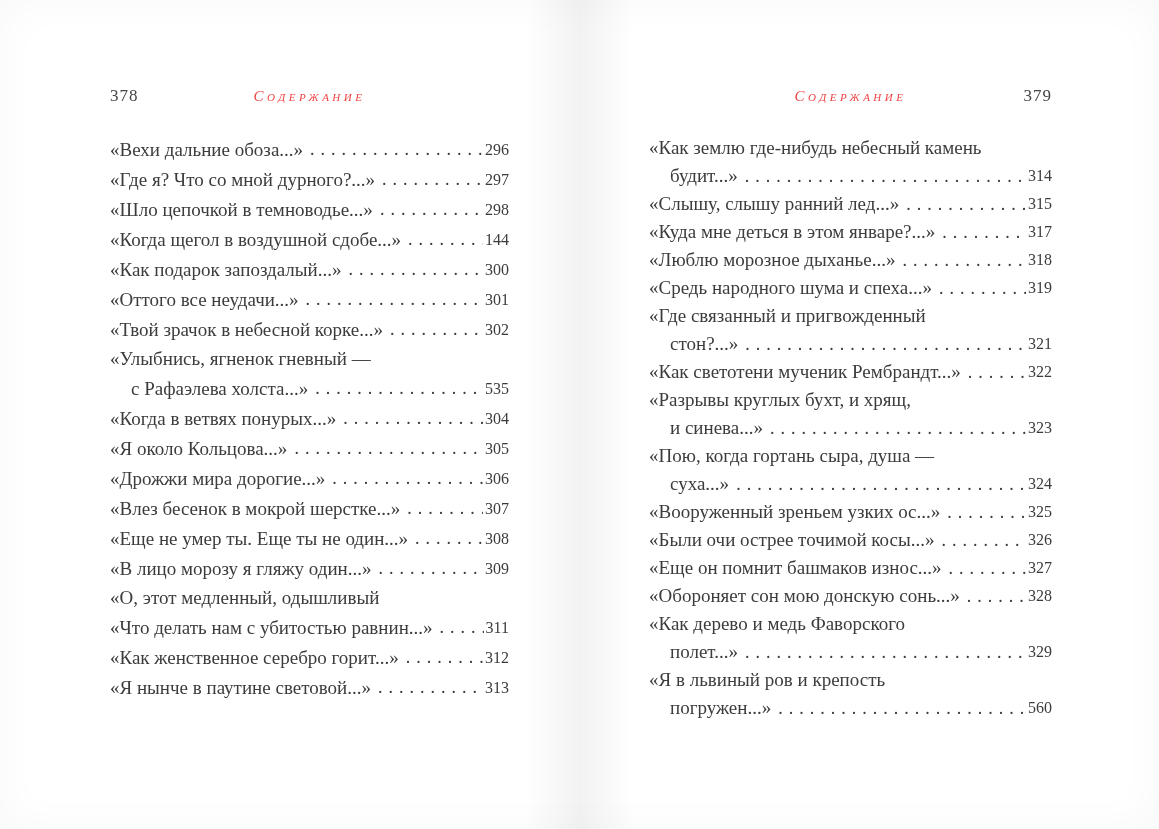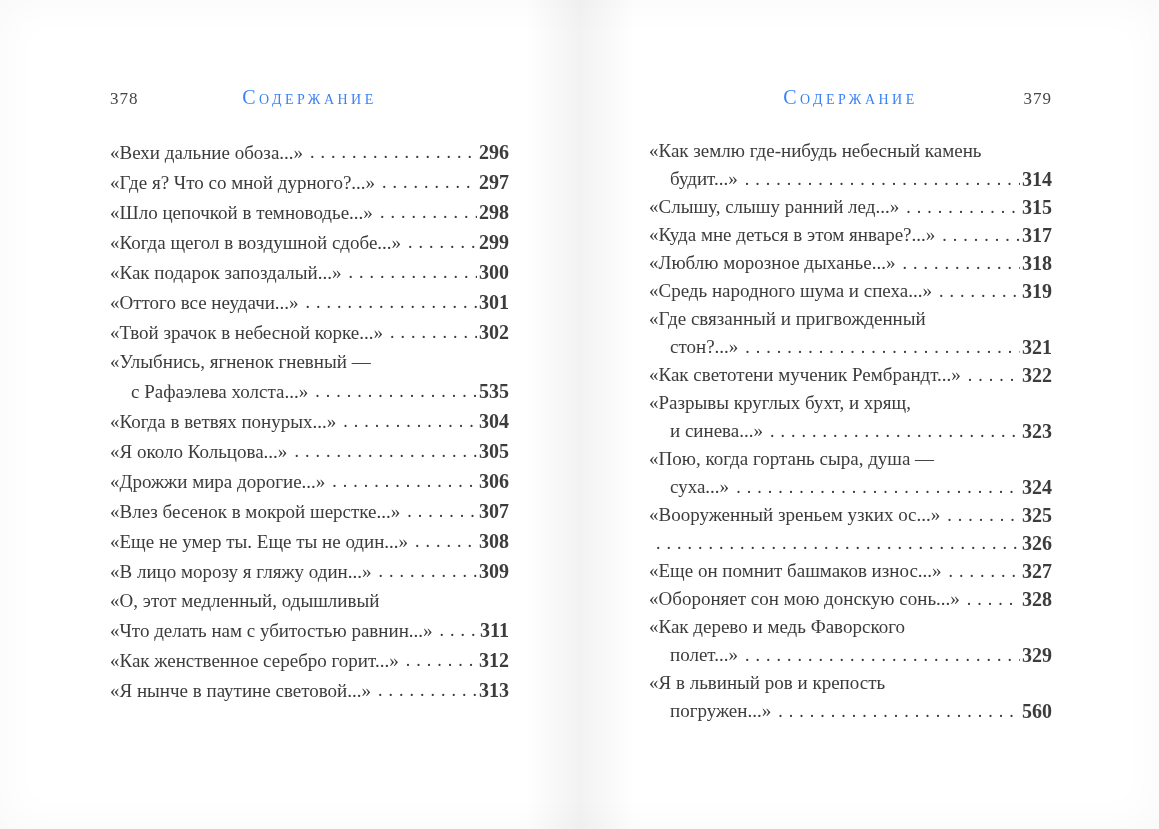--- a/index.html
+++ b/index.html
@@ -36,22 +36,23 @@
     grid-template-columns: 1fr auto 1fr;
     align-items: baseline;
   }
   .folio { font-size: 17px; letter-spacing: 1px; color: #454545; }
   .page-left  .folio { grid-column: 1; justify-self: start; }
   .page-right .folio { grid-column: 3; justify-self: end; }
   .rhead {
     grid-column: 2;
     font-variant: small-caps;
     letter-spacing: 3.5px;
-    font-size: 20px;
-    color: #3b82f6;
+    font-size: 15px;
+    color: #ef4444;
+    font-style: italic;
   }
   .toc { margin-top: 28px; }
   .row {
     display: flex;
     align-items: center;
     line-height: 29px;
     font-size: 19px;
     white-space: nowrap;
   }
   .page-right .row { line-height: 28px; }
@@ -62,21 +63,21 @@
     overflow: hidden;
     white-space: nowrap;
     margin: 0 2px 0 7px;
     min-width: 12px;
   }
   .leader::before {
     content: "................................................................................";
     letter-spacing: 6px;
     font-size: 18px;
   }
-  .pnum { flex: 0 0 auto; font-size: 20px; font-weight: bold; }
+  .pnum { flex: 0 0 auto; font-size: 16px; }
 </style>
 </head>
 <body>
 
 <div class="spread">
   <div class="page page-left">
     <div class="pagehead">
       <span class="folio">378</span>
       <span class="rhead">Содержание</span>
     </div>
@@ -99,21 +100,21 @@
           <div class="row">
             <span class="txt">«Шло цепочкой в темноводье...»</span>
             <span class="leader"></span>
             <span class="pnum">298</span>
           </div>
         </div>
         <div class="entry">
           <div class="row">
             <span class="txt">«Когда щегол в воздушной сдобе...»</span>
             <span class="leader"></span>
-            <span class="pnum">299</span>
+            <span class="pnum">144</span>
           </div>
         </div>
         <div class="entry">
           <div class="row">
             <span class="txt">«Как подарок запоздалый...»</span>
             <span class="leader"></span>
             <span class="pnum">300</span>
           </div>
         </div>
         <div class="entry">
@@ -294,20 +295,21 @@
         </div>
         <div class="entry">
           <div class="row">
             <span class="txt">«Вооруженный зреньем узких ос...»</span>
             <span class="leader"></span>
             <span class="pnum">325</span>
           </div>
         </div>
         <div class="entry">
           <div class="row">
+            <span class="txt">«Были очи острее точимой косы...»</span>
             <span class="leader"></span>
             <span class="pnum">326</span>
           </div>
         </div>
         <div class="entry">
           <div class="row">
             <span class="txt">«Еще он помнит башмаков износ...»</span>
             <span class="leader"></span>
             <span class="pnum">327</span>
           </div>

